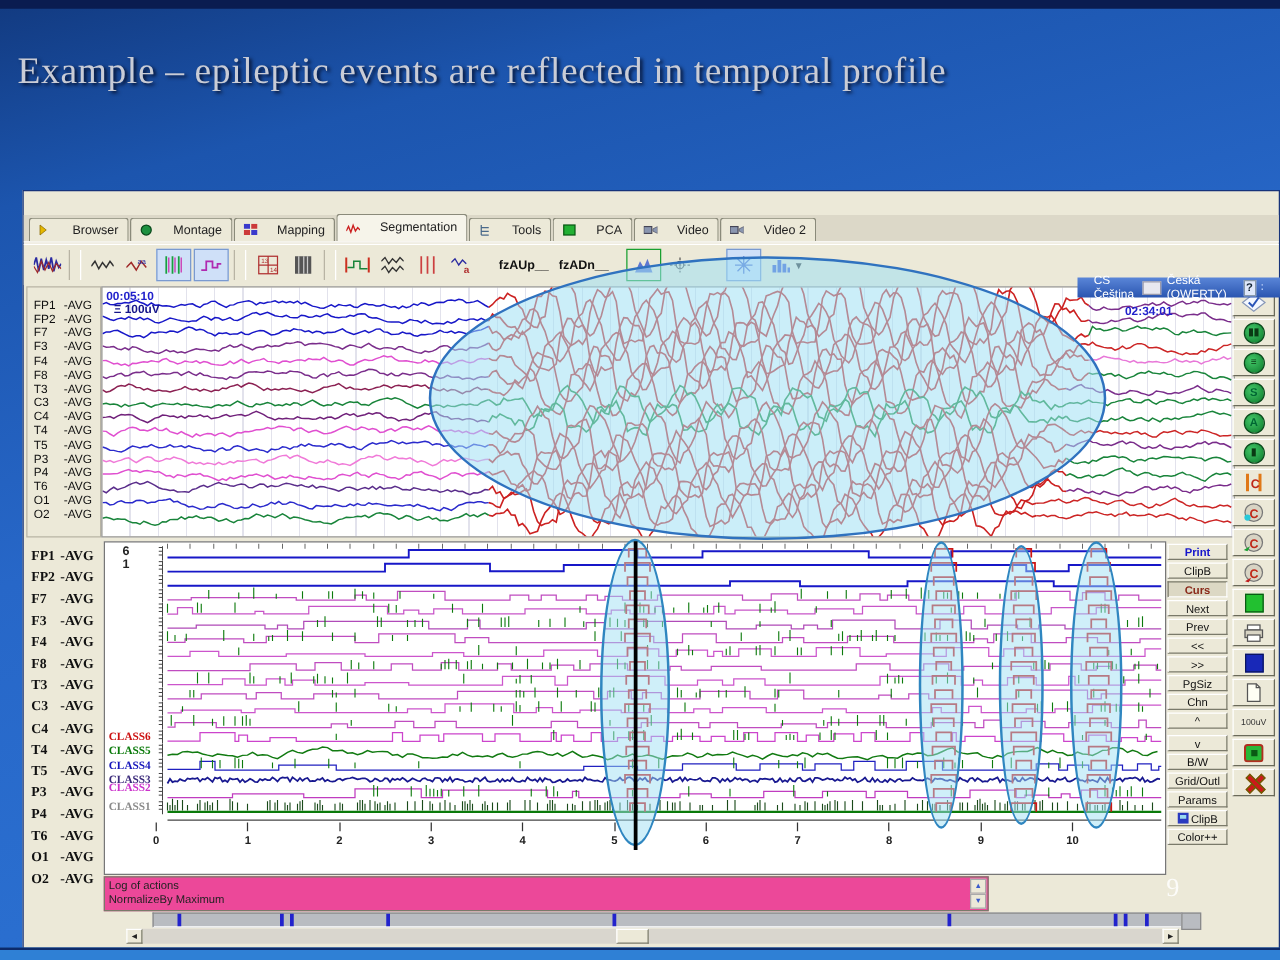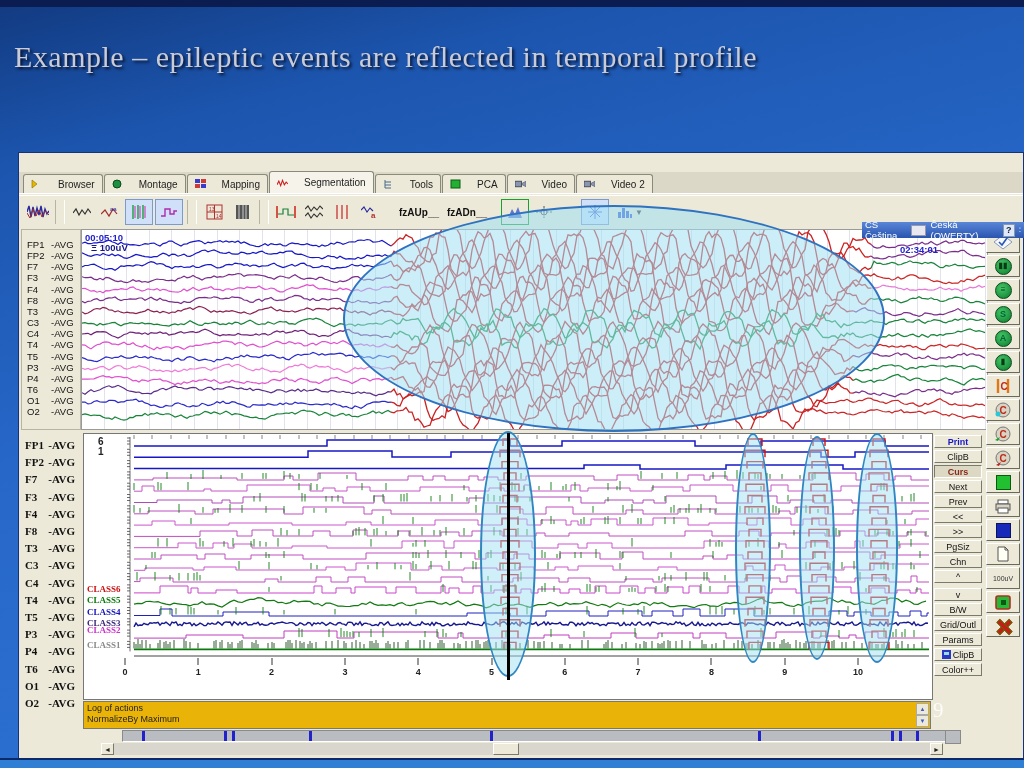--- a/index.html
+++ b/index.html
@@ -78,21 +78,21 @@
   .gcirc{width:15px;height:15px;border-radius:50%;background:radial-gradient(circle at 38% 35%,#43c768,#0d7a2c);
     border:1px solid #0a4a1c;display:flex;align-items:center;justify-content:center;
     color:#063;font-size:9px;font-weight:bold;line-height:1;}
   .gcirc .dk{color:#0a3a14;font-size:8px;letter-spacing:0;}
   .sq{width:13px;height:13px;}
   .redx{position:relative;width:16px;height:14px;}
   .redx::before,.redx::after{content:"";position:absolute;left:7px;top:-1px;width:3px;height:16px;background:#cc1a1a;border:0.5px solid #660;}
   .redx::before{transform:rotate(45deg);}
   .redx::after{transform:rotate(-45deg);}
 
-  .log-box{position:absolute;left:64px;top:548px;width:848px;height:28px;background:#eab308;border:1px solid #7a7a6a;box-sizing:border-box;}
+  .log-box{position:absolute;left:64px;top:548px;width:708px;height:28px;background:#ec4899;border:1px solid #7a7a6a;box-sizing:border-box;}
   .log-box .lines{position:absolute;left:3px;top:1px;font-size:9px;color:#222;line-height:11px;}
   .log-arrows{position:absolute;right:1px;top:1px;width:13px;height:24px;display:flex;flex-direction:column;justify-content:space-between;}
   .la{height:11px;background:#ece9d8;border:1px solid #aaa;color:#3a5acc;font-size:6px;display:flex;align-items:center;justify-content:center;}
 
   .posbar{position:absolute;left:103px;top:577px;width:824px;height:12px;background:#b9bcc1;
     border:1px solid;border-color:#8a8a8a #fff #fff #8a8a8a;box-sizing:border-box;}
   .ptick{position:absolute;top:0;width:3px;height:10px;background:#2222cc;}
   .pcap{position:absolute;right:-16px;top:-1px;width:14px;height:12px;background:#b9bcc1;border:1px solid #8a8a8a;}
 
   .hscroll{position:absolute;left:82px;top:590px;width:842px;height:12px;background:#d9d6ce;}
@@ -100,21 +100,21 @@
     font-size:7px;display:flex;align-items:center;justify-content:center;color:#222;box-sizing:border-box;}
   .sthumb{position:absolute;left:392px;top:0;width:26px;height:12px;background:#ece9d8;border:1px solid;
     border-color:#fff #7a7a6a #7a7a6a #fff;box-sizing:border-box;}
 
   .statusbar{position:absolute;left:0;top:598px;width:1004px;height:12px;background:#ece9d8;display:flex;font-size:9px;color:#222;}
   .scell{height:10px;margin:1px 1px 0 0;border:1px solid;border-color:#9a9a8a #fff #fff #9a9a8a;
     padding:0 4px;display:flex;align-items:center;box-sizing:border-box;white-space:nowrap;overflow:hidden;}
   .scell.dark{background:#28418c;}
 
   .langbar{position:absolute;left:862px;top:222px;width:162px;height:16px;z-index:50;display:flex;align-items:center;
-    background:linear-gradient(#5a86d8,#2a55b0);color:#fff;font-size:9.5px;gap:4px;padding:0 3px;box-sizing:border-box;}
+    background:linear-gradient(#5a86d8,#2a55b0);color:#fff;font-size:9.5px;gap:4px;padding:0 13px;box-sizing:border-box;}
   .kbicon{width:13px;height:9px;background:#e8e8f0;border:1px solid #99a;flex:0 0 auto;}
   .helpbox{width:11px;height:11px;background:#dfe8fa;color:#123;font-size:9px;font-weight:bold;
     display:flex;align-items:center;justify-content:center;border:1px solid #89a;}
   .dots{color:#cdf;font-size:9px;line-height:5px;}
 
   .big-ellipse{position:absolute;left:343px;top:205px;width:542px;height:227px;border-radius:50%;
     background:rgba(160,224,244,.55);border:2px solid #2f72bf;z-index:20;box-sizing:border-box;}
   .small-ellipse{position:absolute;border-radius:50%;background:rgba(160,224,244,.5);border:2px solid #2f86c0;z-index:25;box-sizing:border-box;}
 </style>
 </head>

